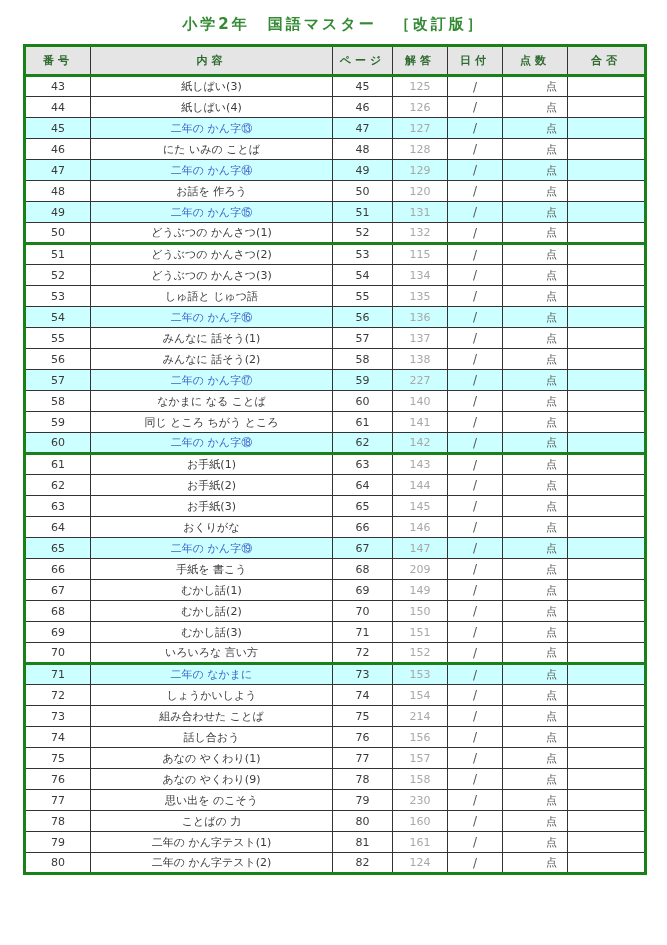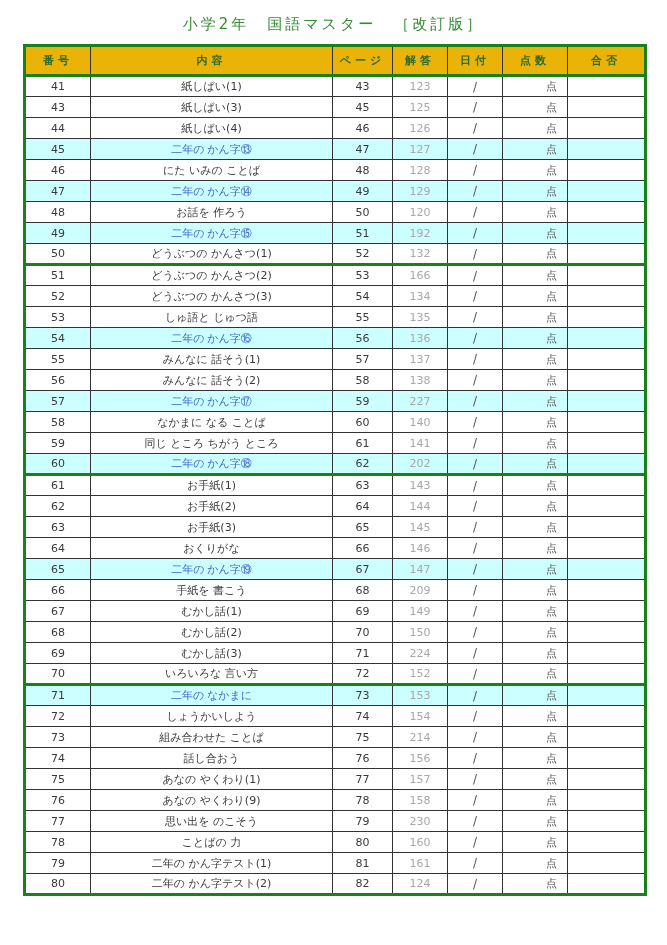--- a/index.html
+++ b/index.html
@@ -14,21 +14,21 @@
     font-family: "DejaVu Sans", sans-serif;
   }
   .page-title {
     position: absolute;
     top: 15px;
     left: 0;
     width: 667px;
     margin: 0;
     text-align: center;
     font-size: 15px;
-    font-weight: normal;
+    font-weight: bold;
     color: #338a33;
     letter-spacing: 3px;
   }
   table.grid {
     position: absolute;
     top: 44px;
     left: 23px;
     width: 621px;
     border-collapse: collapse;
     table-layout: fixed;
@@ -38,41 +38,41 @@
     border: 1px solid #333333;
     overflow: hidden;
     white-space: nowrap;
     padding: 0;
   }
   .grid thead tr {
     height: 30px;
     border-bottom: 3px solid #1a811a;
   }
   .grid th {
-    background: #eab308;
+    background: #e5e5e5;
     color: #2e6b2e;
     font-size: 11px;
     font-weight: bold;
     letter-spacing: 4px;
     text-align: center;
   }
   .grid tbody tr {
     height: 21px;
   }
   .grid td {
     font-size: 11px;
     color: #3a3a3a;
     text-align: center;
     line-height: 1;
   }
   td.c-answer { color: #a8a8a8; }
   td.c-date   { color: #555555; font-size: 12px; }
   td.c-score  { text-align: right; padding-right: 10px; color: #555555; }
   tr.hl td { background: #ccffff; }
-  tr.hl td.c-content { color: #3a66cc; font-family: Liberation Serif, serif; }
+  tr.hl td.c-content { color: #3a66cc; }
   tr.group-end { border-bottom: 3px solid #1a811a; }
 </style>
 </head>
 <body>
 
 <div class="page">
   <h1 class="page-title">小学2年　国語マスター　［改訂版］</h1>
 
   <table class="grid">
     <colgroup>
@@ -90,29 +90,20 @@
         <th>内容</th>
         <th>ページ</th>
         <th>解答</th>
         <th>日付</th>
         <th>点数</th>
         <th>合否</th>
       </tr>
     </thead>
     <tbody>
         <tr>
-    <td class="c-no">41</td>
-    <td class="c-content">紙しばい(1)</td>
-    <td class="c-page">43</td>
-    <td class="c-answer">123</td>
-    <td class="c-date">/</td>
-    <td class="c-score">点</td>
-    <td class="c-pass"></td>
-  </tr>
-        <tr>
     <td class="c-no">43</td>
     <td class="c-content">紙しばい(3)</td>
     <td class="c-page">45</td>
     <td class="c-answer">125</td>
     <td class="c-date">/</td>
     <td class="c-score">点</td>
     <td class="c-pass"></td>
   </tr>
         <tr>
     <td class="c-no">44</td>
@@ -156,39 +147,39 @@
     <td class="c-page">50</td>
     <td class="c-answer">120</td>
     <td class="c-date">/</td>
     <td class="c-score">点</td>
     <td class="c-pass"></td>
   </tr>
         <tr class="hl">
     <td class="c-no">49</td>
     <td class="c-content">二年の かん字⑮</td>
     <td class="c-page">51</td>
-    <td class="c-answer">192</td>
+    <td class="c-answer">131</td>
     <td class="c-date">/</td>
     <td class="c-score">点</td>
     <td class="c-pass"></td>
   </tr>
         <tr class="group-end">
     <td class="c-no">50</td>
     <td class="c-content">どうぶつの かんさつ(1)</td>
     <td class="c-page">52</td>
     <td class="c-answer">132</td>
     <td class="c-date">/</td>
     <td class="c-score">点</td>
     <td class="c-pass"></td>
   </tr>
         <tr>
     <td class="c-no">51</td>
     <td class="c-content">どうぶつの かんさつ(2)</td>
     <td class="c-page">53</td>
-    <td class="c-answer">166</td>
+    <td class="c-answer">115</td>
     <td class="c-date">/</td>
     <td class="c-score">点</td>
     <td class="c-pass"></td>
   </tr>
         <tr>
     <td class="c-no">52</td>
     <td class="c-content">どうぶつの かんさつ(3)</td>
     <td class="c-page">54</td>
     <td class="c-answer">134</td>
     <td class="c-date">/</td>
@@ -255,21 +246,21 @@
     <td class="c-page">61</td>
     <td class="c-answer">141</td>
     <td class="c-date">/</td>
     <td class="c-score">点</td>
     <td class="c-pass"></td>
   </tr>
         <tr class="hl group-end">
     <td class="c-no">60</td>
     <td class="c-content">二年の かん字⑱</td>
     <td class="c-page">62</td>
-    <td class="c-answer">202</td>
+    <td class="c-answer">142</td>
     <td class="c-date">/</td>
     <td class="c-score">点</td>
     <td class="c-pass"></td>
   </tr>
         <tr>
     <td class="c-no">61</td>
     <td class="c-content">お手紙(1)</td>
     <td class="c-page">63</td>
     <td class="c-answer">143</td>
     <td class="c-date">/</td>
@@ -336,21 +327,21 @@
     <td class="c-page">70</td>
     <td class="c-answer">150</td>
     <td class="c-date">/</td>
     <td class="c-score">点</td>
     <td class="c-pass"></td>
   </tr>
         <tr>
     <td class="c-no">69</td>
     <td class="c-content">むかし話(3)</td>
     <td class="c-page">71</td>
-    <td class="c-answer">224</td>
+    <td class="c-answer">151</td>
     <td class="c-date">/</td>
     <td class="c-score">点</td>
     <td class="c-pass"></td>
   </tr>
         <tr class="group-end">
     <td class="c-no">70</td>
     <td class="c-content">いろいろな 言い方</td>
     <td class="c-page">72</td>
     <td class="c-answer">152</td>
     <td class="c-date">/</td>

